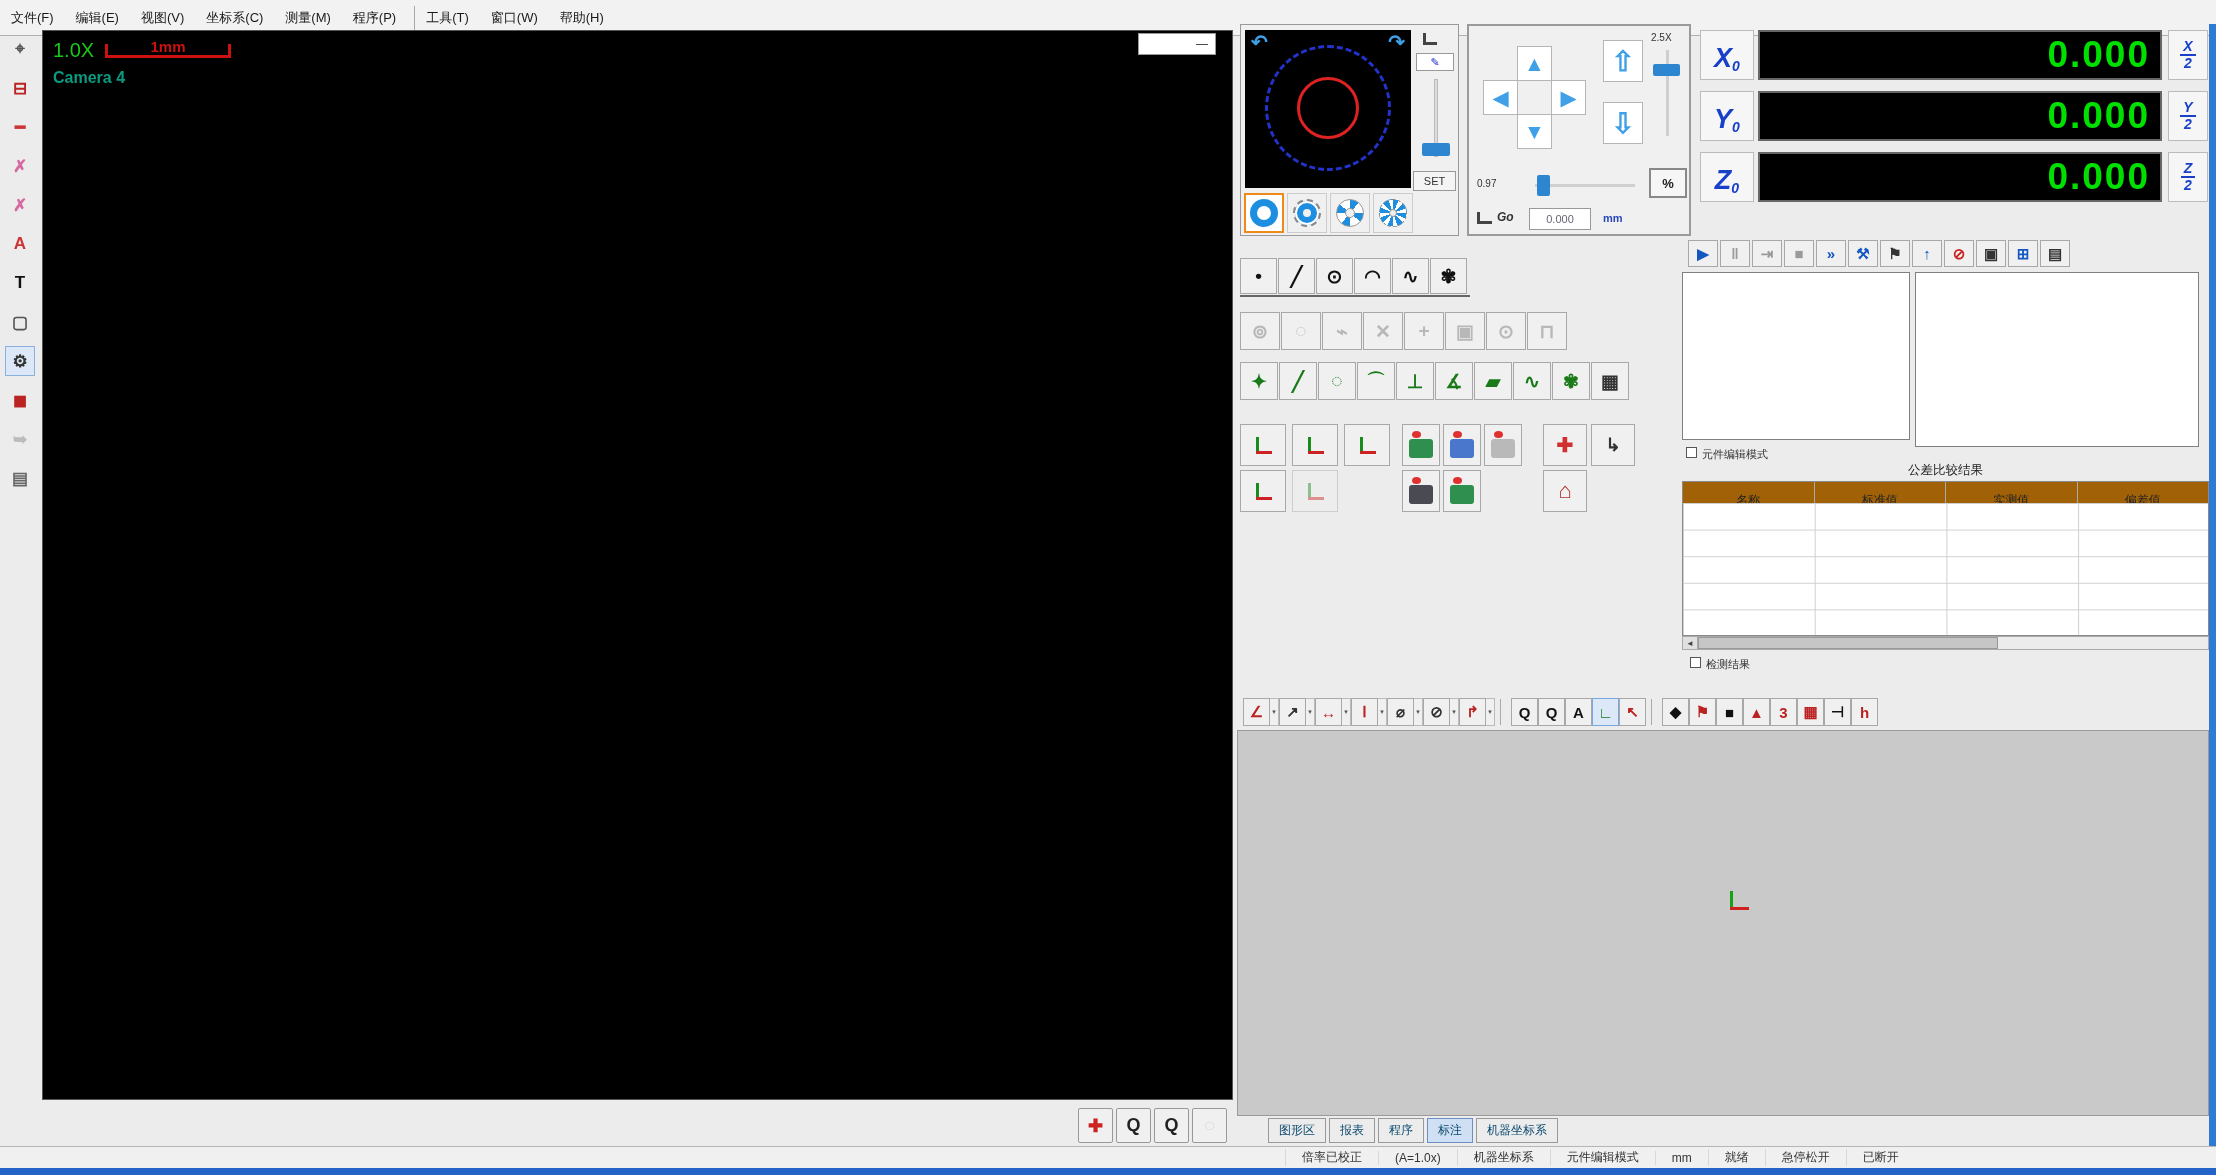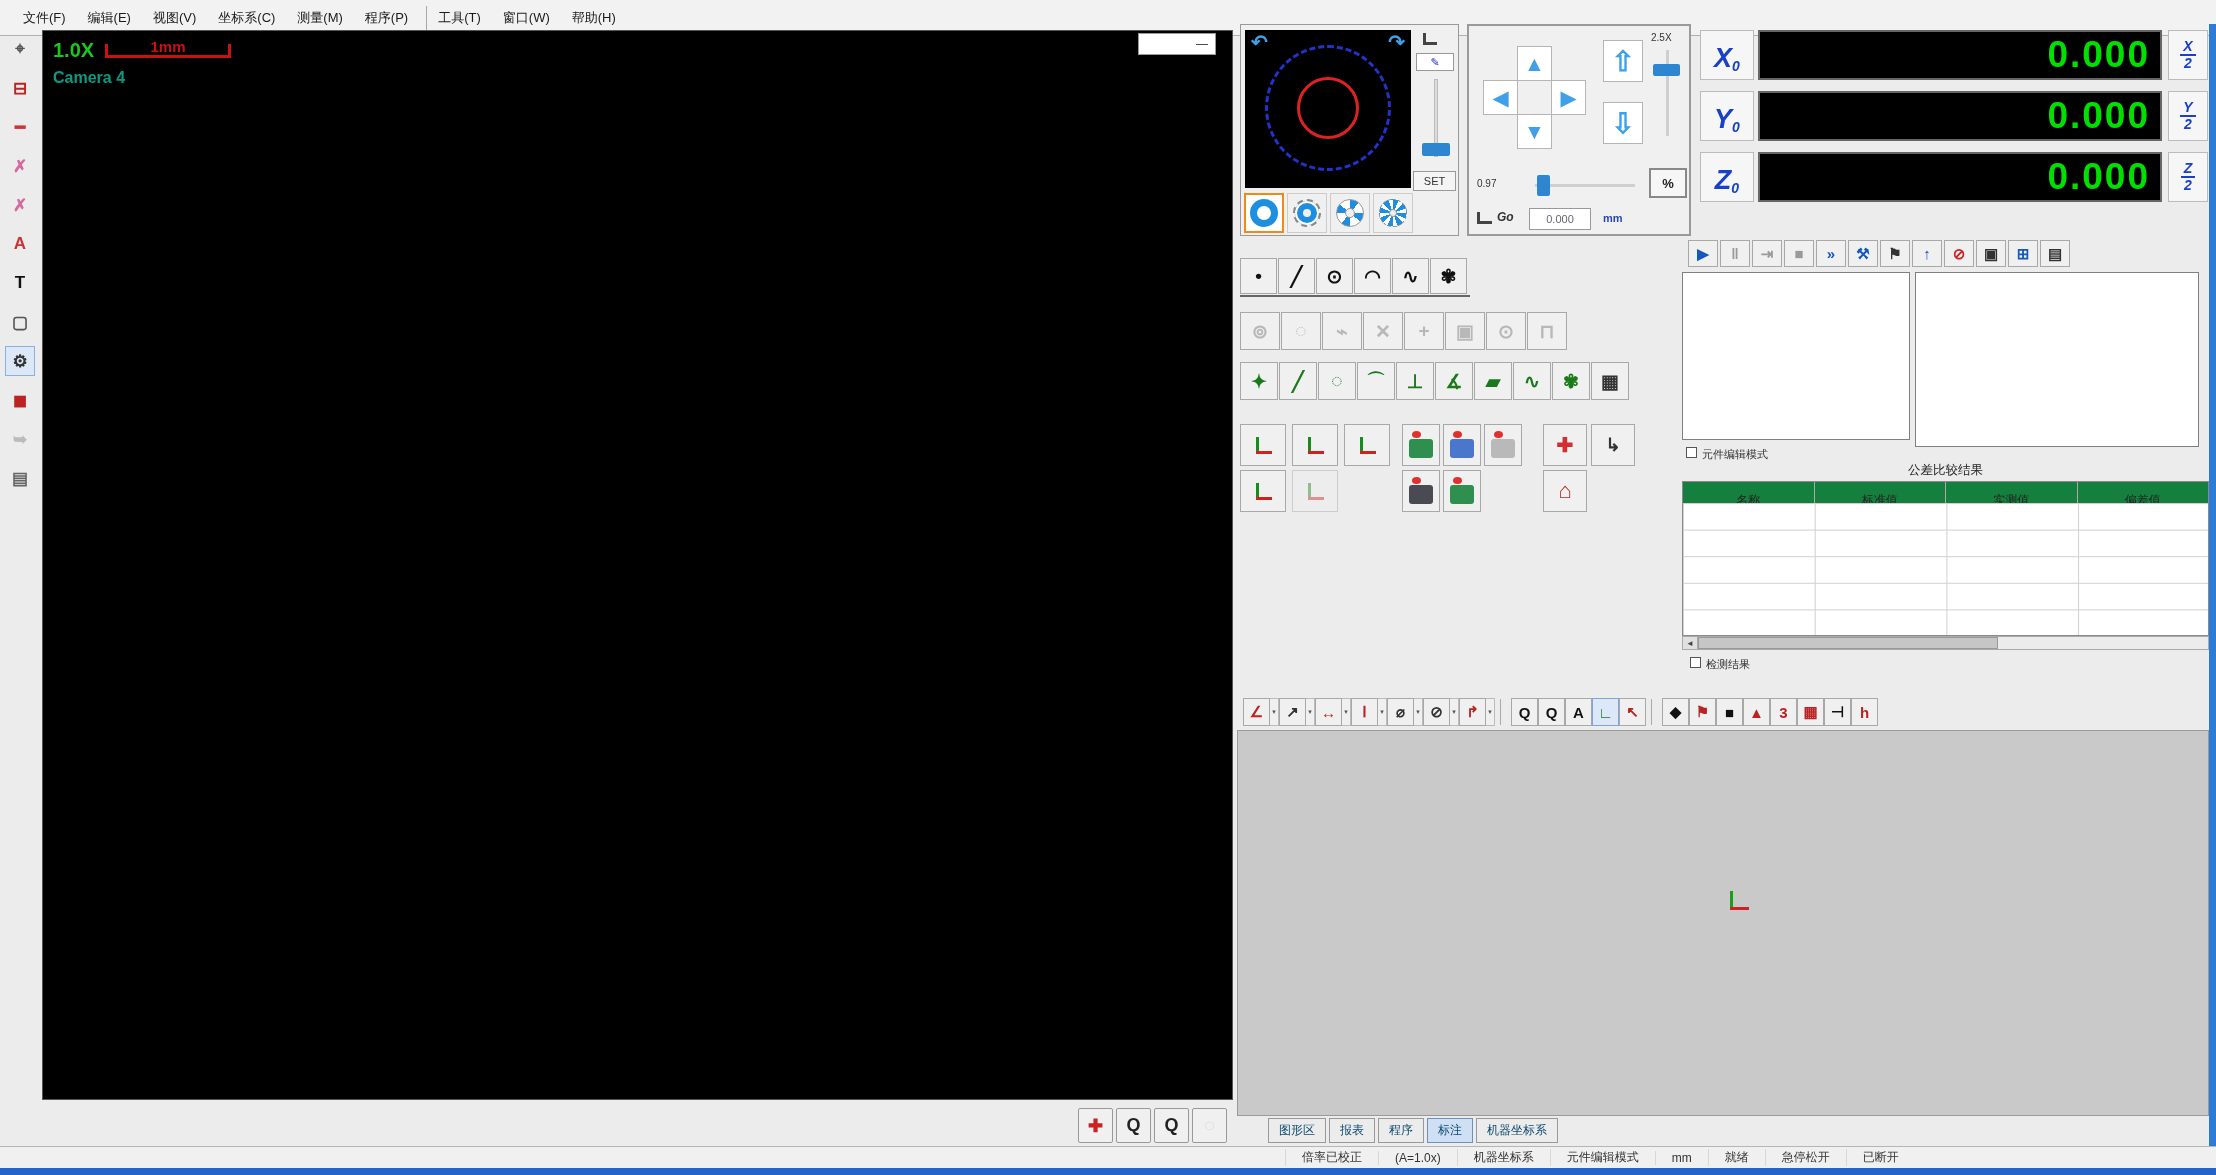--- a/index.html
+++ b/index.html
@@ -1,34 +1,34 @@
 <!DOCTYPE html>
 <html><head>
 <meta charset="utf-8">
 <style>
   *{box-sizing:border-box;margin:0;padding:0}
   body{background:#d8d8d8;font-family:"Liberation Sans",sans-serif}
   #root{position:relative;width:2216px;height:1175px;background:#ececec;overflow:hidden;font-family:"Liberation Sans",sans-serif}
 
   
   .menubar{position:absolute;left:0;top:0;width:2216px;height:36px;display:flex;align-items:center;
-    background:#f2f2f2;border-bottom:1px solid #b0b0b0;font-size:13px;color:#1a1a1a;padding-left:12px}
+    background:#f2f2f2;border-bottom:1px solid #b0b0b0;font-size:13px;color:#1a1a1a;padding-left:0}
   .menu-item{padding:3px 11px;cursor:default;white-space:nowrap}
   .menu-item.msep{border-left:1px solid #a8a8a8;margin-left:7px}
 
   
   .lbar{position:absolute;left:0;top:24px;width:40px;height:1122px;display:flex;flex-direction:column;align-items:center;padding-top:10px;gap:9px}
   .lbtn{width:30px;height:30px;display:flex;align-items:center;justify-content:center;font-size:17px;font-weight:bold;
     background:transparent;border:1px solid transparent}
   .lbtn.pressed{background:#dce8f8;border:1px solid #8ab0e0}
   .lbtn.dis{color:#c0c0c0}
 
   
   .camera{position:absolute;left:42px;top:30px;width:1191px;height:1070px;background:#000;border:1px solid #555}
-  .cam-zoom{position:absolute;left:10px;top:8px;color:#19c819;font-size:20px;font-weight:bold}
+  .cam-zoom{position:absolute;left:10px;top:8px;color:#19c819;font-size:20px;font-weight:normal}
   .cam-name{position:absolute;left:10px;top:38px;color:#0b9a80;font-size:16px;font-weight:bold}
   .cam-ruler{position:absolute;left:62px;top:14px;width:126px;height:13px;border-bottom:3px solid #cc1111}
   .cam-ruler::before,.cam-ruler::after{content:"";position:absolute;bottom:-2px;width:3px;height:13px;background:#cc1111}
   .cam-ruler::before{left:0}.cam-ruler::after{right:0}
   .cam-ruler .lbl{position:absolute;left:50%;transform:translateX(-50%);top:-7px;color:#cc1111;font-size:15px;font-weight:bold;background:#000;padding:0 4px}
   .cam-min{position:absolute;right:16px;top:2px;width:78px;height:22px;background:#fff;border:1px solid #999;
     display:flex;align-items:center;justify-content:flex-end;padding-right:7px;font-size:12px;color:#333}
   .cam-ok{position:absolute;left:16px;bottom:8px;font-size:102px;color:#2ed52e;line-height:1}
   .cam-tools{position:absolute;left:1078px;top:1108px;display:flex;gap:3px}
   .tbtn{width:35px;height:35px;background:#f0f0f0;border:1px solid #999;border-radius:2px;
@@ -128,21 +128,21 @@
   .dro-half .fnum{border-bottom:2px solid #1840c8;padding:0 3px}
 
   
   .ptools{position:absolute;left:1688px;top:240px;display:flex;gap:2px}
   .pbtn{width:30px;height:27px;background:#f0f0f0;border:1px solid #a8a8a8;display:flex;align-items:center;justify-content:center;
     font-size:15px;font-weight:bold}
   .listbox{position:absolute;background:#fff;border:1px solid #808080}
   .ckrow{position:absolute;display:flex;font-size:11px;color:#333}
   .cb{width:11px;height:11px;border:1px solid #555;background:#fff;margin-right:5px}
   .tbl-title{position:absolute;left:1682px;top:462px;width:527px;text-align:center;font-size:12.5px;color:#222}
-  .tbl-head{position:absolute;left:1682px;top:481px;width:527px;height:38px;display:flex;background:#15803d;border:1px solid #8a8a8a}
+  .tbl-head{position:absolute;left:1682px;top:481px;width:527px;height:38px;display:flex;background:#a16207;border:1px solid #8a8a8a}
   .tbl-head .hc{flex:1;border-right:1px solid #aaa;display:flex;align-items:center;justify-content:center;font-size:12px;color:#222}
   .tbl-head .hc:last-child{border-right:none}
   .tbl-body{position:absolute;left:1682px;top:503px;width:527px;height:133px;background:#fff;
     background-image:linear-gradient(#d0d0d0 1px,transparent 1px),linear-gradient(90deg,#d0d0d0 1px,transparent 1px);
     background-size:131.7px 26.6px;border:1px solid #8a8a8a;border-top:none}
   .tbl-scroll{position:absolute;left:1682px;top:636px;width:527px;height:14px;background:#ececec;border:1px solid #aaa;display:flex}
   .scr-arrow{width:15px;height:100%;border-right:1px solid #aaa;display:flex;align-items:center;justify-content:center;font-size:8px;color:#444;background:#e0e0e0}
   .scr-thumb{width:300px;height:100%;background:#c6c6c6;border:1px solid #999}
 
   

